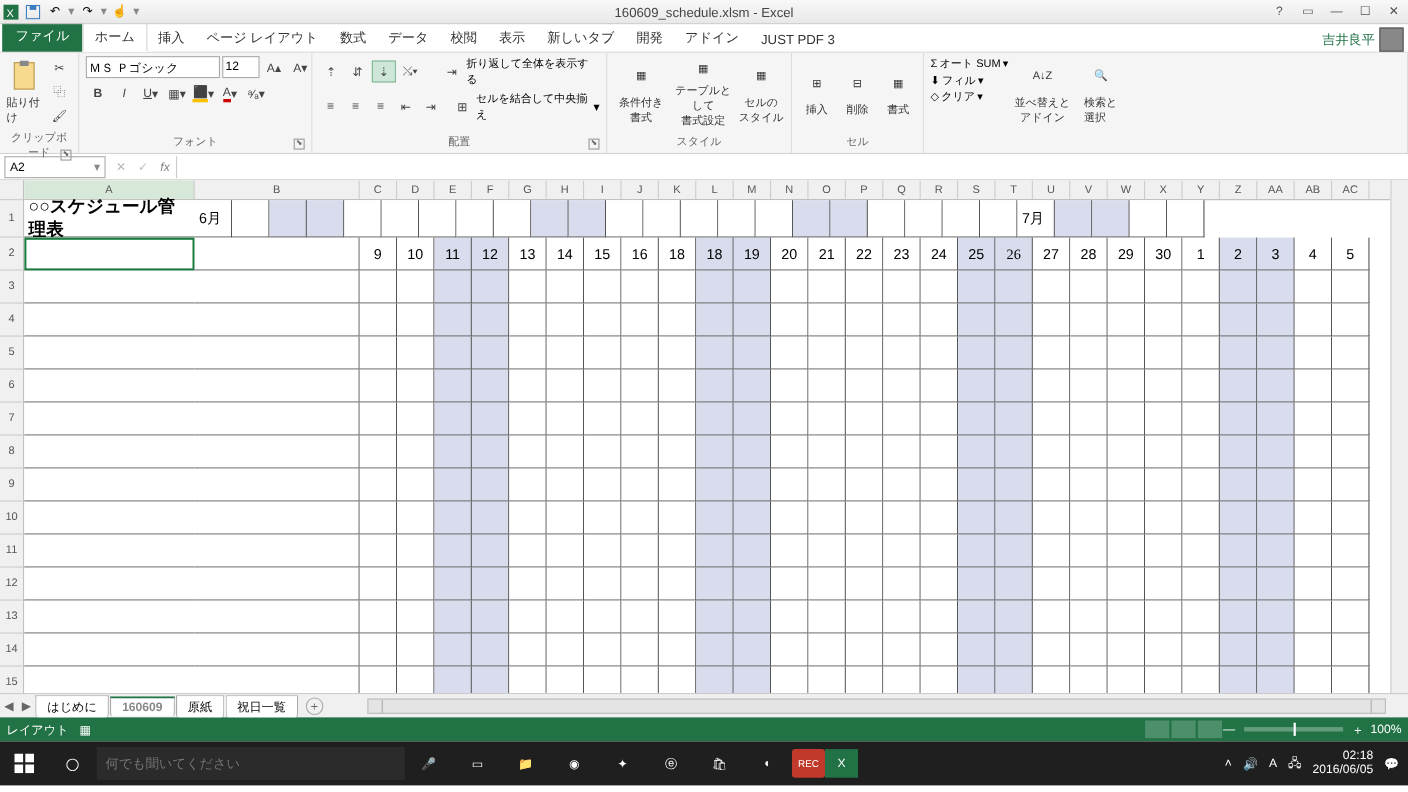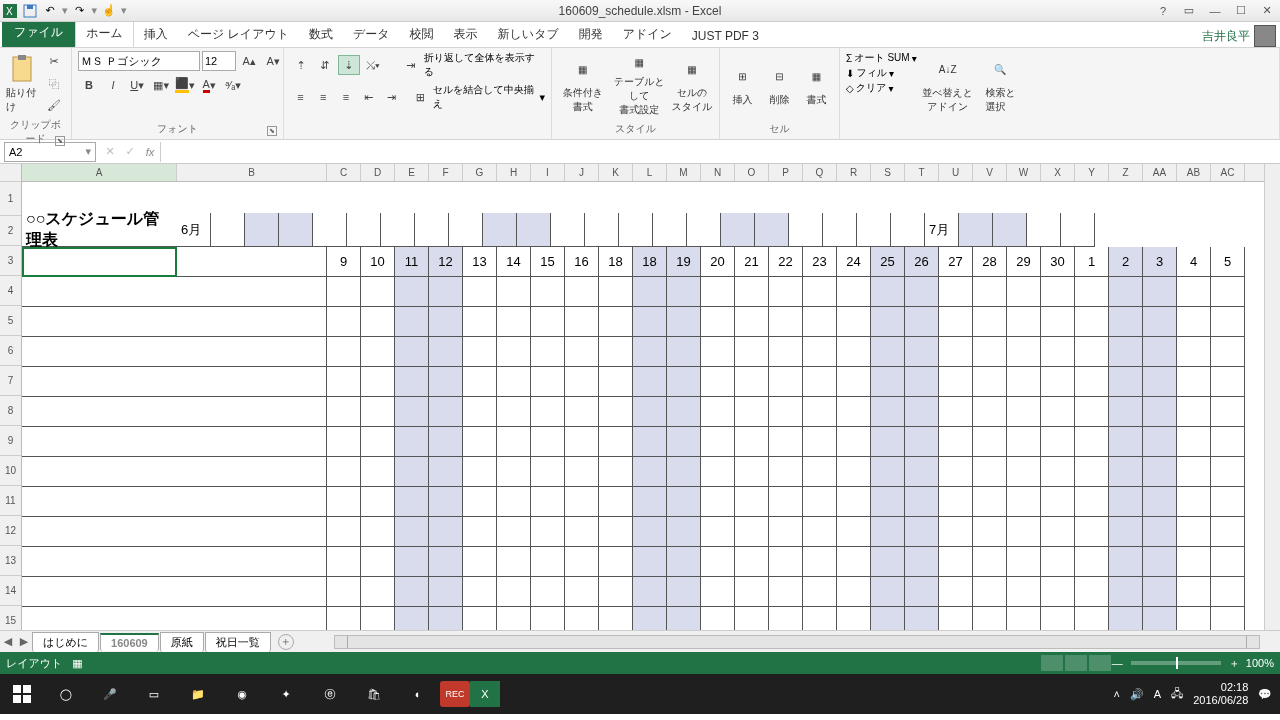--- a/index.html
+++ b/index.html
@@ -42,21 +42,21 @@
 
 
 .gridwrap { position:relative; height:466px; display:flex; }
 .rownums { width:22px; background:#f0f0f0; border-right:1px solid #bbb; }
 .rownums .rn { height:30px; border-bottom:1px solid #ccc; display:flex; align-items:center; justify-content:center; color:#555; font-size:10px; }
 .rownums .rn.hdr { height:18px; }
 .gridmain { flex:1; overflow:hidden; position:relative; }
 .colhdrs { height:18px; display:flex; background:#f0f0f0; border-bottom:1px solid #bbb; }
 .ch { border-right:1px solid #ccc; display:flex; align-items:center; justify-content:center; color:#555; font-size:10px; }
 .ch.selh { background:#d8e8d8; }
-.cells { position:relative;margin-top:31px; }
+.cells { position:relative; }
 .row { display:flex; height:30px; }
 .cell { border-right:1px solid #555; border-bottom:1px solid #555; display:flex; align-items:center; padding:0 4px; font-size:11px; background:#fff; }
 .cell.wk { background:#d9dcec; }
 .cell.month { font-size:13px; }
 .cell.day { justify-content:center; font-size:13px; font-weight:500; }
 .cell.title { font-size:16px; font-weight:bold; }
 .selcell { outline:2px solid #1a7b3f; outline-offset:-2px; }
 .rowbtn { border:1px solid #888; background:#f4f4f4; padding:2px 8px; font-size:12px; cursor:pointer; box-shadow:1px 1px 2px rgba(0,0,0,.2); }
 .vscroll { width:16px; background:#efefef; border-left:1px solid #ccc; }
 
@@ -201,20 +201,21 @@
         <span class="smbtn">≡</span>
         <span class="smbtn">≡</span>
         <span class="smbtn">≡</span>
         <span class="smbtn">⇤</span>
         <span class="smbtn">⇥</span>
         <span style="width:4px"></span>
         <span class="smbtn">⊞</span>
         <span style="font-size:10px">セルを結合して中央揃え</span>▾
       </div>
     </div>
+    <div class="group-label"><span>配置</span><span class="dlaunch">⬊</span></div>
   </div>
 
 
   <div class="group" style="width:168px">
     <div class="gbody">
       <div class="bigbtn" style="width:52px">
           <div class="ic">▦</div>
           <span style="white-space:pre-line;text-align:center">条件付き
 書式</span>
         </div>
@@ -379,21 +380,21 @@
           <div class="cell day" style="width: 34px;">16</div>
           <div class="cell day" style="width: 34px;">18</div>
           <div class="cell wk day" style="width: 34px;">18</div>
           <div class="cell wk day" style="width: 34px;">19</div>
           <div class="cell day" style="width: 34px;">20</div>
           <div class="cell day" style="width: 34px;">21</div>
           <div class="cell day" style="width: 34px;">22</div>
           <div class="cell day" style="width: 34px;">23</div>
           <div class="cell day" style="width: 34px;">24</div>
           <div class="cell wk day" style="width: 34px;">25</div>
-          <div class="cell wk day" style="width: 34px;">26</div>
+          <div class="cell wk day" style="width: 34px; font-family: Liberation Serif, serif;">26</div>
           <div class="cell day" style="width: 34px;">27</div>
           <div class="cell day" style="width: 34px;">28</div>
           <div class="cell day" style="width: 34px;">29</div>
           <div class="cell day" style="width: 34px;">30</div>
           <div class="cell day" style="width: 34px;">1</div>
           <div class="cell wk day" style="width: 34px;">2</div>
           <div class="cell wk day" style="width: 34px;">3</div>
           <div class="cell day" style="width: 34px;">4</div>
           <div class="cell day" style="width: 34px;">5</div>
         </div>
@@ -832,34 +833,35 @@
 <div class="taskbar">
   <div class="tbico">
       <svg width="18" height="18">
         <rect width="8" height="8" fill="#fff"></rect>
         <rect x="10" width="8" height="8" fill="#fff"></rect>
         <rect y="10" width="8" height="8" fill="#fff"></rect>
         <rect x="10" y="10" width="8" height="8" fill="#fff"></rect>
       </svg>
     </div>
   <div class="tbico">◯</div>
+  <input class="searchbox" placeholder="何でも聞いてください" style="">
   <div class="tbico">🎤</div>
   <div class="tbico">▭</div>
   <div class="tbico">📁</div>
   <div class="tbico">◉</div>
   <div class="tbico">✦</div>
   <div class="tbico">ⓔ</div>
   <div class="tbico">🛍</div>
   <div class="tbico">◐</div>
   <div class="tbico" style="background:#c0392b;width:30px;height:26px;font-size:9px;border-radius:3px">REC</div>
   <div class="tbico" style="background:#217346;width:30px;height:26px">X</div>
   <div class="tray">
     <span>˄</span>
     <span>🔊</span>
     <span>A</span>
     <span>🖧</span>
     <div class="clock">
       <div>02:18</div>
-      <div>2016/06/28</div>
+      <div>2016/06/05</div>
     </div>
     <span>💬</span>
   </div>
 </div>
 
 </body></html>

